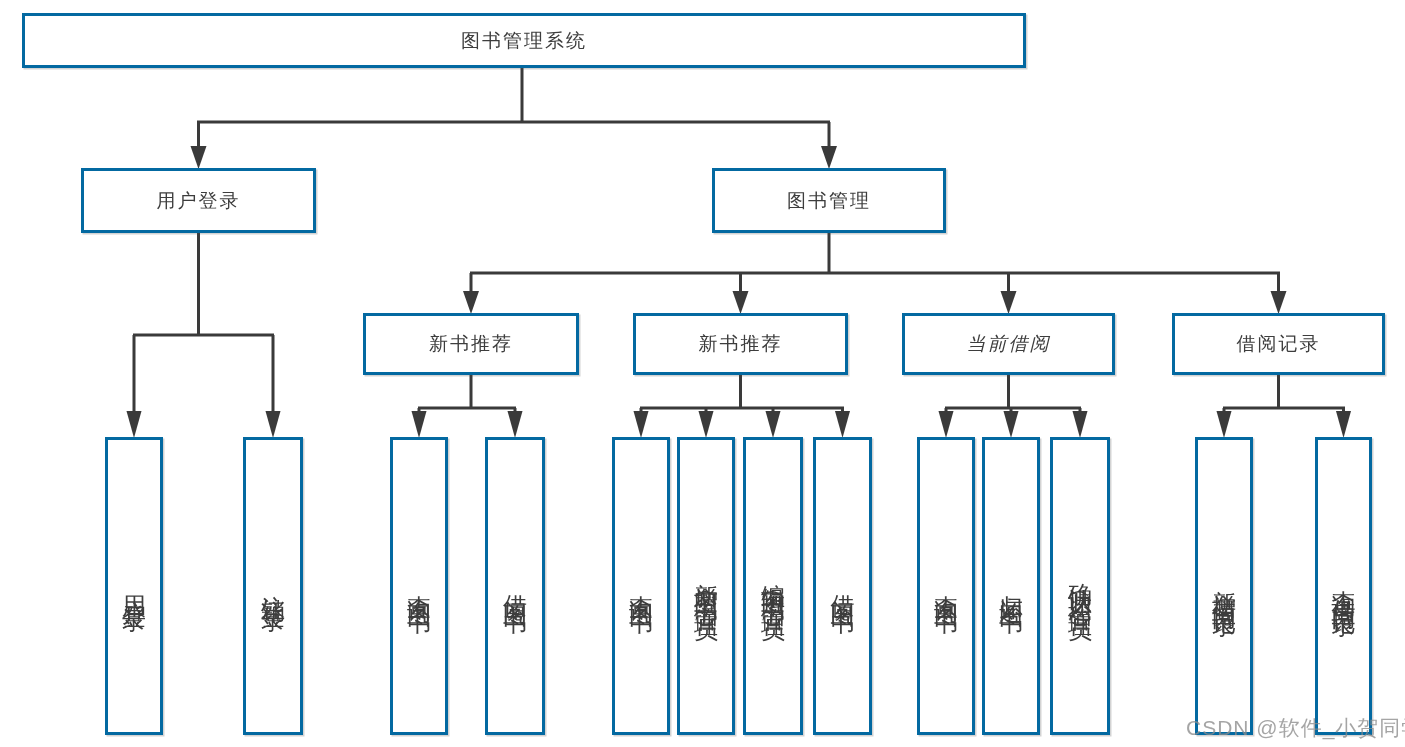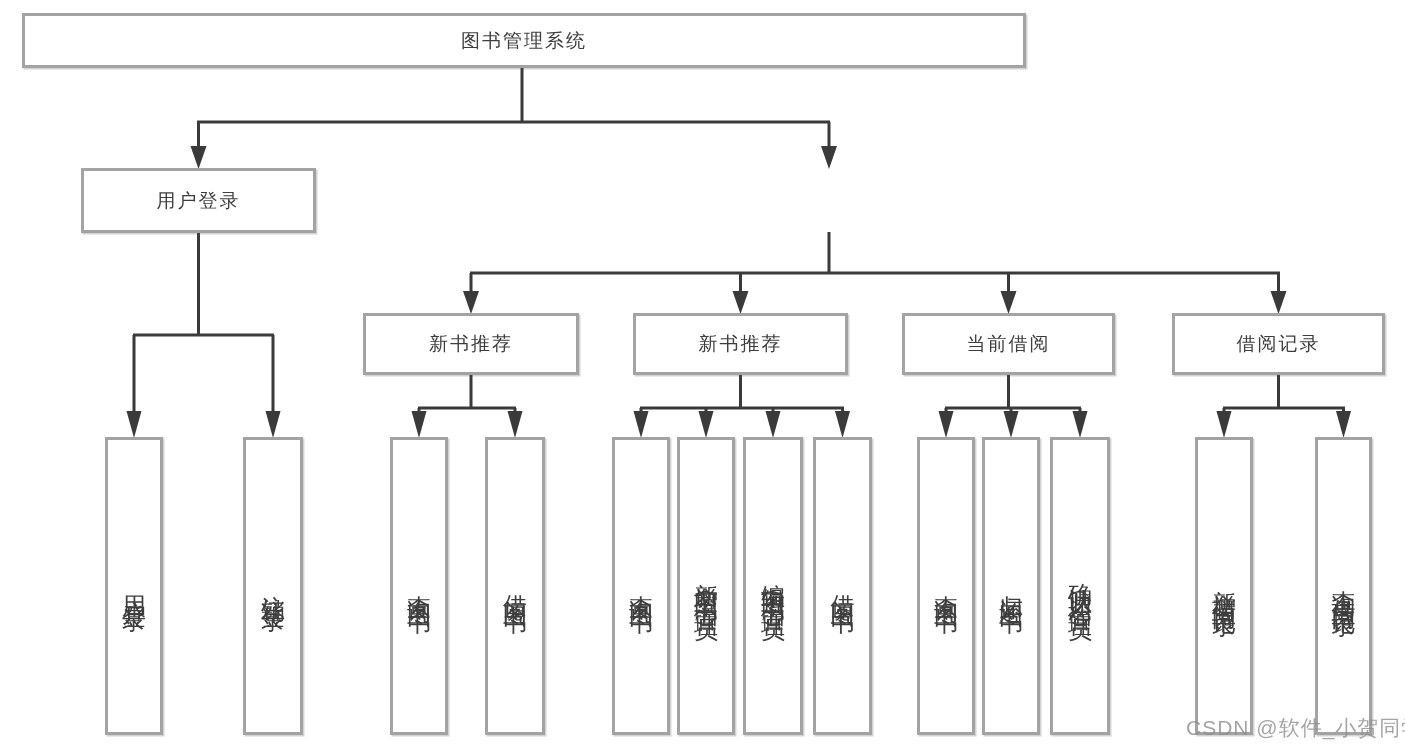--- a/index.html
+++ b/index.html
@@ -14,21 +14,21 @@
   }
   #wires {
     position: absolute;
     left: 0; top: 0;
     width: 1405px; height: 747px;
     pointer-events: none;
   }
   .node {
     position: absolute;
     box-sizing: border-box;
-    border: 3px solid #a3a3a3;
+    border: 3px solid #0369a1;
     background: #ffffff;
     display: flex;
     align-items: center;
     justify-content: center;
     box-shadow: 1.5px 1.5px 0 rgba(80,80,80,0.25);
   }
   .hnode { font-size: 19px; letter-spacing: 2px; }
   .leaf  { font-size: 24px; }
   .vtext {
     writing-mode: vertical-rl;
@@ -96,28 +96,31 @@
     </g>
   </svg>
 
   <div class="node hnode" style="left:22px; top:13px; width:1004px; height:55px;">
     <span>图书管理系统</span>
   </div>
 
   <div class="node hnode" style="left:81px; top:168px; width:235px; height:65px;">
     <span>用户登录</span>
   </div>
+  <div class="node hnode" style="left:712px; top:168px; width:234px; height:65px;">
+    <span>图书管理</span>
+  </div>
 
   <div class="node hnode" style="left:363px; top:313px; width:216px; height:62px;">
     <span>新书推荐</span>
   </div>
   <div class="node hnode" style="left:633px; top:313px; width:215px; height:62px;">
     <span>新书推荐</span>
   </div>
-  <div class="node hnode" style="left:902px; top:313px; width:213px; height:62px;">
+  <div class="node hnode" style="left:902px; top:313px; width:213px; height:62px;font-style:italic;">
     <span>当前借阅</span>
   </div>
   <div class="node hnode" style="left:1172px; top:313px; width:213px; height:62px;text-align:center;">
     <span>借阅记录</span>
   </div>
 
   <div class="node leaf" style="left:105px; top:437px; width:58px; height:298px;">
     <span class="vtext">用户登录</span>
   </div>
   <div class="node leaf" style="left:243px; top:437px; width:60px; height:298px;">

